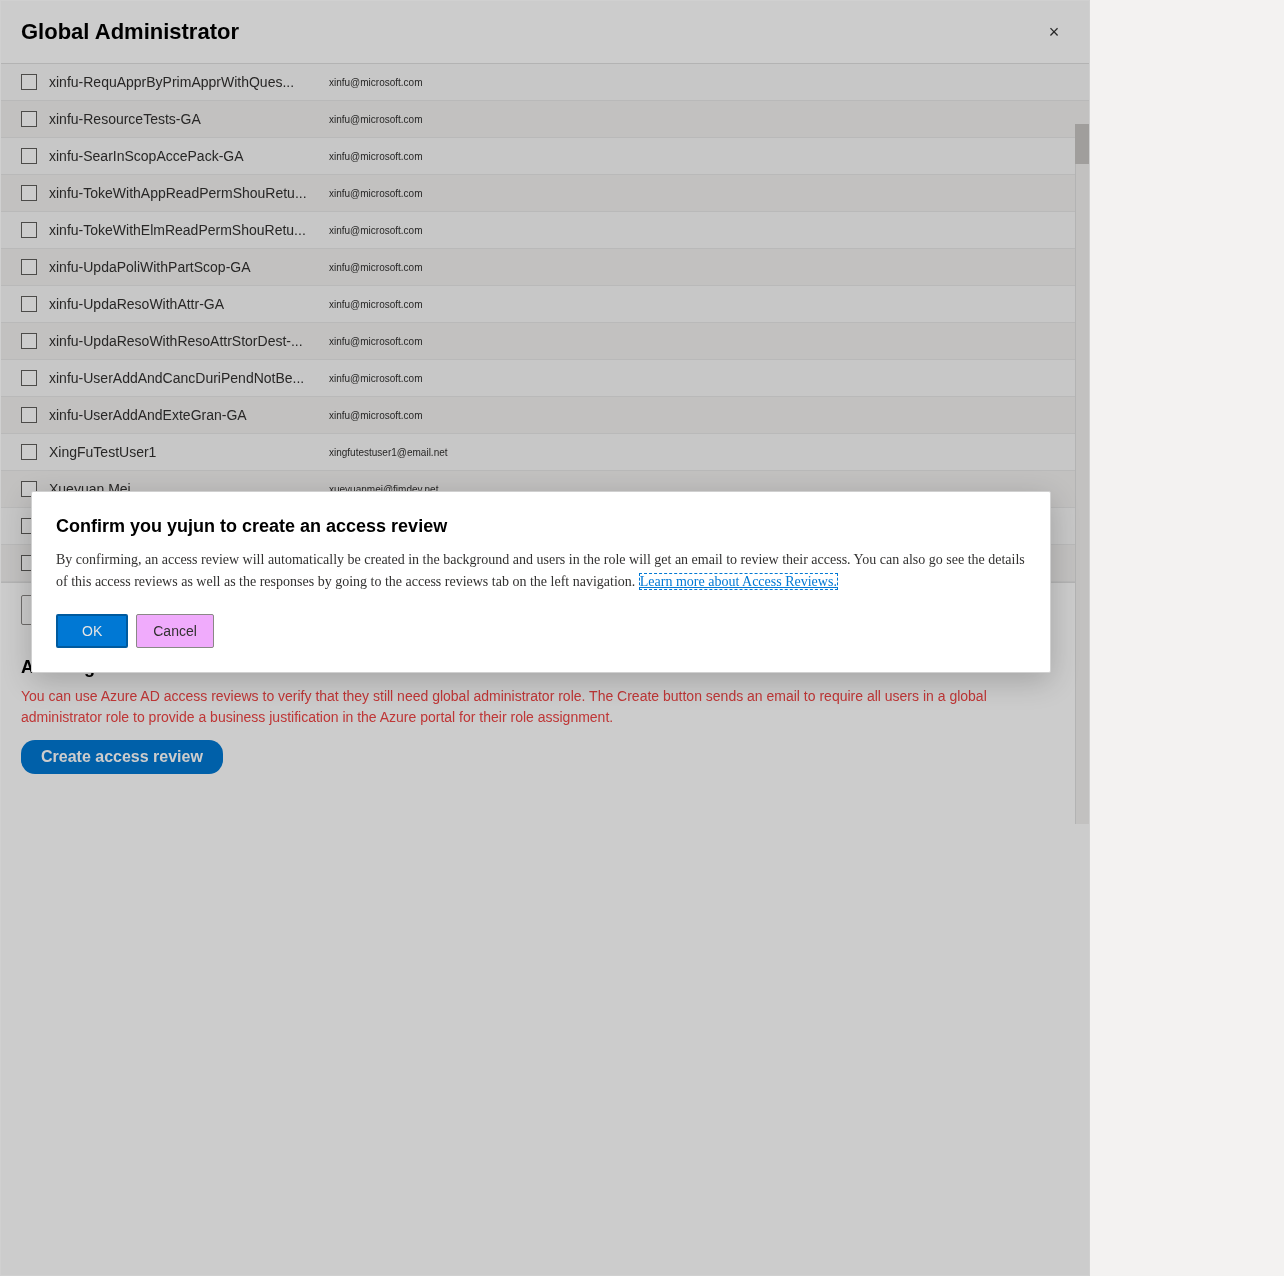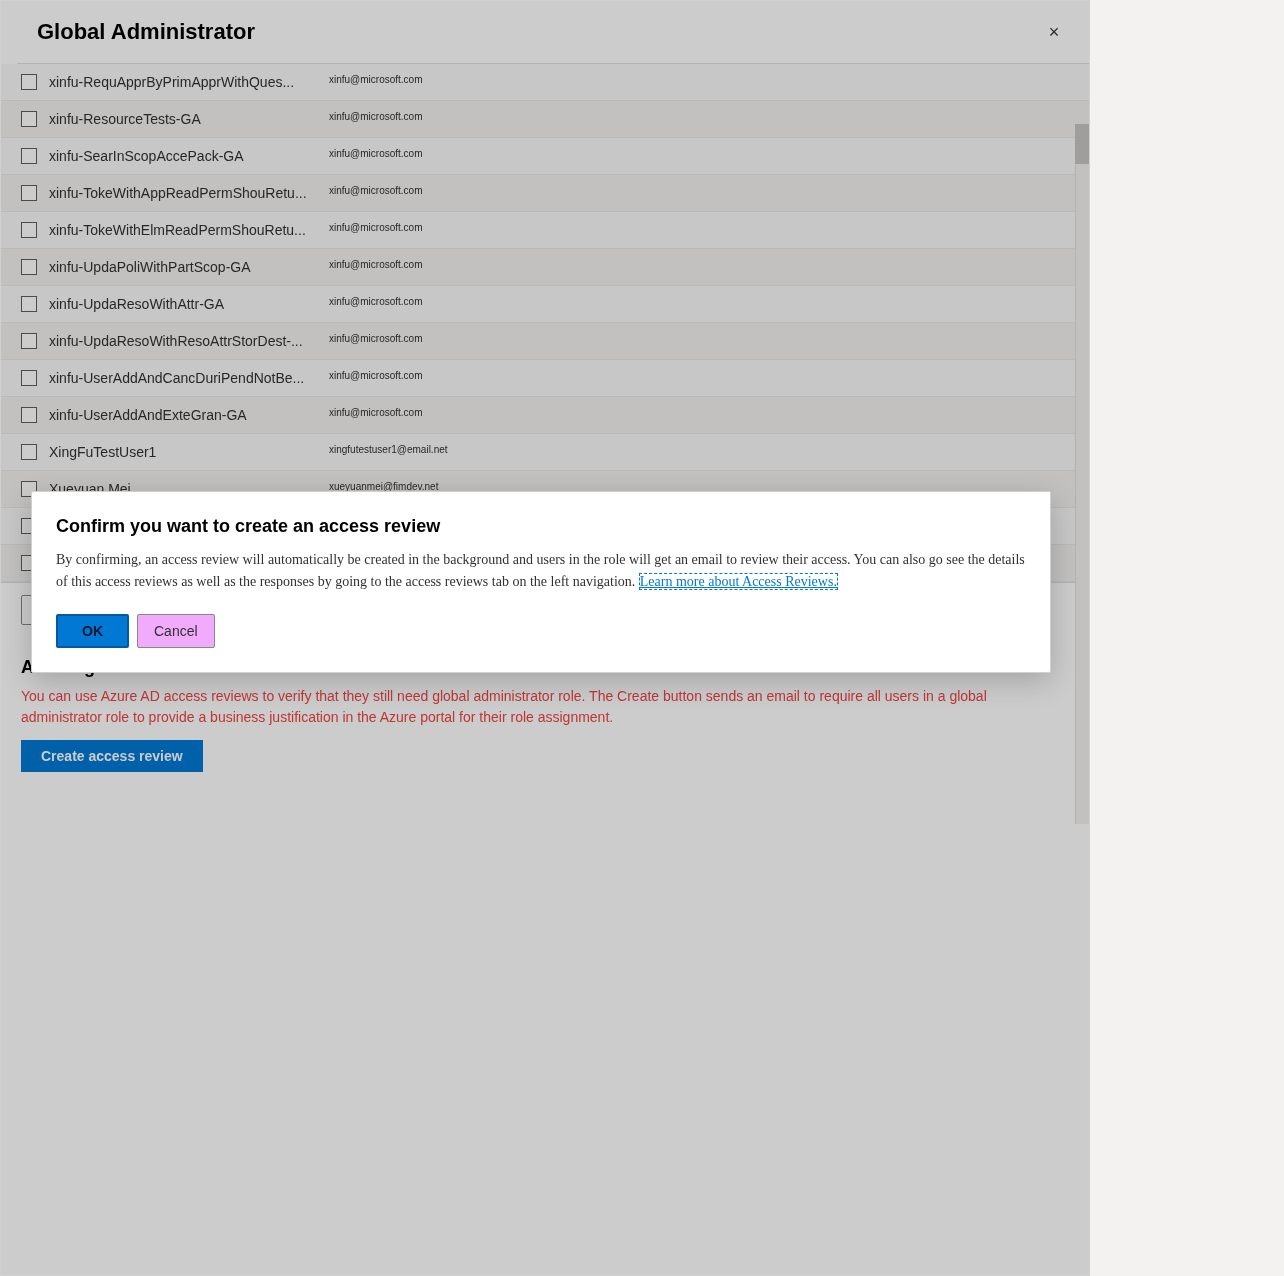--- a/index.html
+++ b/index.html
@@ -25,21 +25,20 @@
     }
 
     
     .panel-header {
       display: flex;
       align-items: center;
       justify-content: space-between;
       padding: 16px 20px;
       border-bottom: 1px solid #e0e0e0;
       background: #fff;
-      margin-left: 16px;
     }
 
     .panel-title {
       font-size: 22px;
       font-weight: 600;
       color: #000;
     }
 
     .close-btn {
       width: 30px;
@@ -55,21 +54,21 @@
     }
 
     
     .list-area {
       background: #f3f2f1;
       padding: 0;
     }
 
     .list-item {
       display: flex;
-      align-items: flex-start;
+      align-items: center;
       padding: 10px 20px;
       background: #f3f2f1;
       border-bottom: 1px solid #e8e8e8;
     }
 
     .list-item:nth-child(odd) { background: #f9f9f9; }
     .list-item:nth-child(even) { background: #f3f2f1; }
 
     .checkbox {
       width: 16px;
@@ -130,23 +129,23 @@
       color: #ef4444;
       line-height: 1.5;
       margin-bottom: 12px;
     }
 
     .btn-primary {
       padding: 8px 20px;
       background: #0078d4;
       color: #fff;
       border: none;
-      border-radius: 0;
-      cursor: pointer;
-      font-size: 14px;
+      border-radius: 14px;
+      cursor: pointer;
+      font-size: 16px;
       font-weight: 600;
     }
 
     
     .scrollbar {
       position: absolute;
       right: 0;
       top: 60px;
       width: 14px;
       height: 700px;
@@ -208,26 +207,26 @@
     }
 
     .dialog-actions {
       display: flex;
       gap: 8px;
     }
 
     .dialog-ok-btn {
       padding: 7px 24px;
       background: #0078d4;
-      color: #0f172a;
+      color: #e5e5e5;
       border: 2px solid #005a9e;
       border-radius: 2px;
       cursor: pointer;
       font-size: 14px;
-      font-weight: 700;
+      font-weight: 400;
     }
 
     .dialog-cancel-btn {
       padding: 7px 16px;
       background: #f0abfc;
       color: #323130;
       border: 1px solid #8a8886;
       border-radius: 2px;
       cursor: pointer;
       font-size: 14px;
@@ -338,21 +337,21 @@
       <button class="btn-primary">Create access review</button>
     </div>
 
     <div class="scrollbar">
       <div class="scrollbar-thumb"></div>
     </div>
   </div>
 
   <div class="dialog-overlay">
     <div class="dialog">
-      <div class="dialog-title">Confirm you want to create an access review</div>
+      <div class="dialog-title">Confirm you yujun to create an access review</div>
       <div class="dialog-body">
         <span>By confirming, an access review will automatically be created in the background and users in the role will get an email to review their access. You can also go see the details of this access reviews as well as the responses by going to the access reviews tab on the left navigation.</span>
         <span> </span>
         <a class="dialog-link">Learn more about Access Reviews.</a>
       </div>
       <div class="dialog-actions">
         <button class="dialog-ok-btn">OK</button>
         <button class="dialog-cancel-btn">Cancel</button>
       </div>
     </div>

